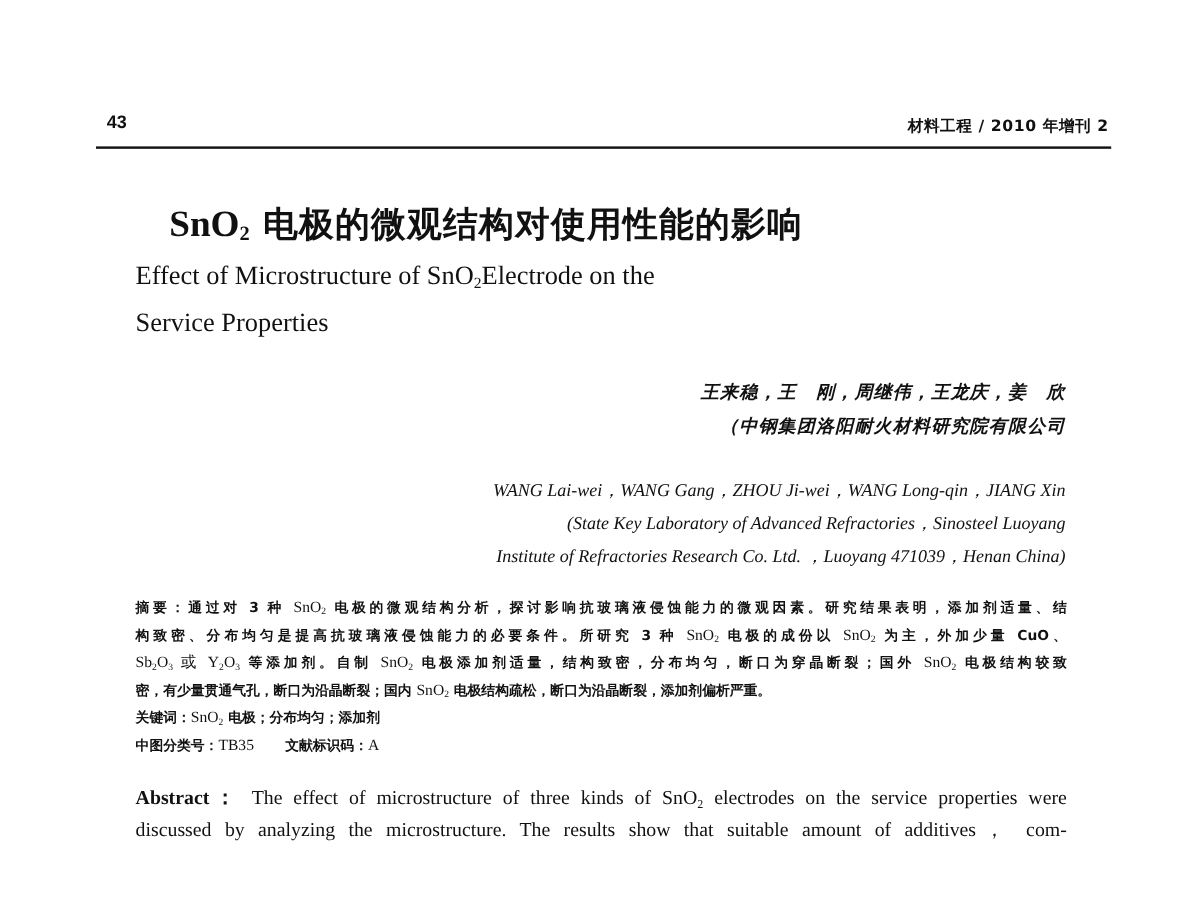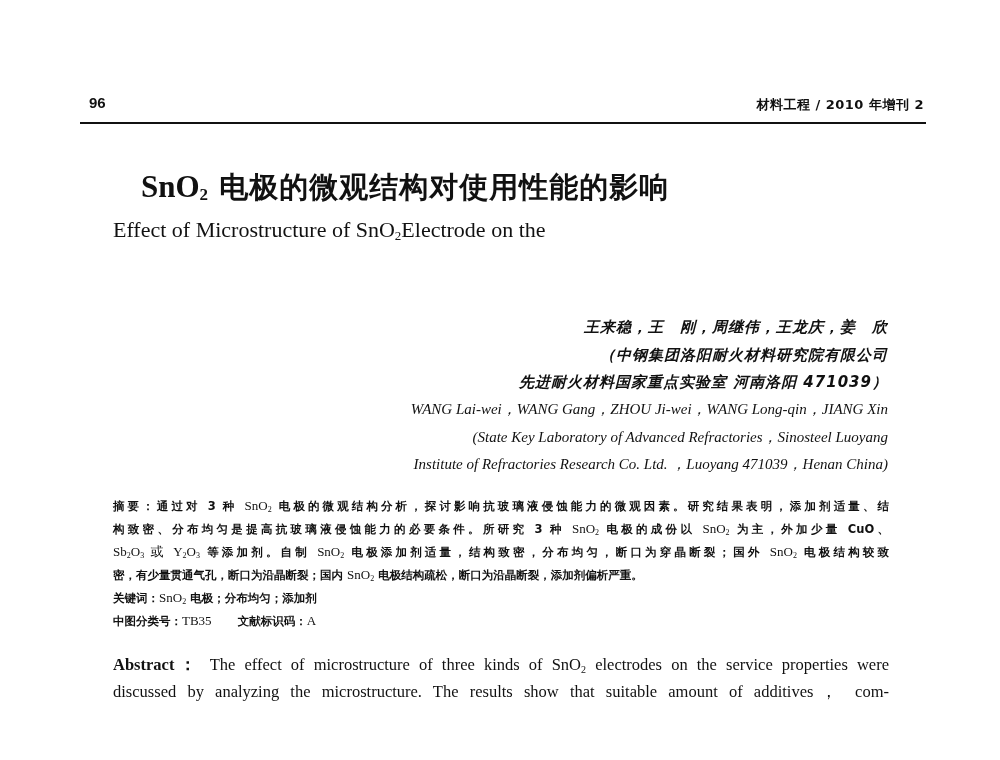--- a/index.html
+++ b/index.html
@@ -126,36 +126,36 @@
     text-align: justify;
     text-align-last: justify;
     height: 27px;
   }
   .en-abstract .label { font-weight: bold; }
   .en-abstract sub { font-size: 10px; vertical-align: -3px; }
 </style>
 </head>
 <body>
 
-<div class="abs page-number">96</div>
+<div class="abs page-number">43</div>
 <div class="abs journal-name">材料工程 / 2010 年增刊 2</div>
 <div class="abs header-rule"></div>
 
 <div class="abs title-cn">
   <span class="sno2"><span>SnO</span><sub>2</sub></span><span> 电极的微观结构对使用性能的影响</span>
 </div>
 
 <div class="abs title-en">
   <div><span>Effect of Microstructure of SnO</span><sub>2</sub><span>Electrode on the</span></div>
+  <div>Service Properties</div>
 </div>
 
 <div class="abs authors authors-cn">
   <div>王来稳，王　刚，周继伟，王龙庆，姜　欣</div>
   <div>（中钢集团洛阳耐火材料研究院有限公司</div>
-  <div>先进耐火材料国家重点实验室 河南洛阳 471039）</div>
 </div>
 
 <div class="abs authors authors-en">
   <div>WANG Lai-wei，WANG Gang，ZHOU Ji-wei，WANG Long-qin，JIANG Xin</div>
   <div>(State Key Laboratory of Advanced Refractories，Sinosteel Luoyang</div>
   <div>Institute of Refractories Research Co. Ltd. ，Luoyang 471039，Henan China)</div>
 </div>
 
 <div class="abs cn-abstract">
   <div class="line"><span class="label">摘要：</span><span>通过对 3 种 </span><span class="latin"><span>SnO</span><sub>2</sub></span><span> 电极的微观结构分析，探讨影响抗玻璃液侵蚀能力的微观因素。研究结果表明，添加剂适量、结</span></div>

